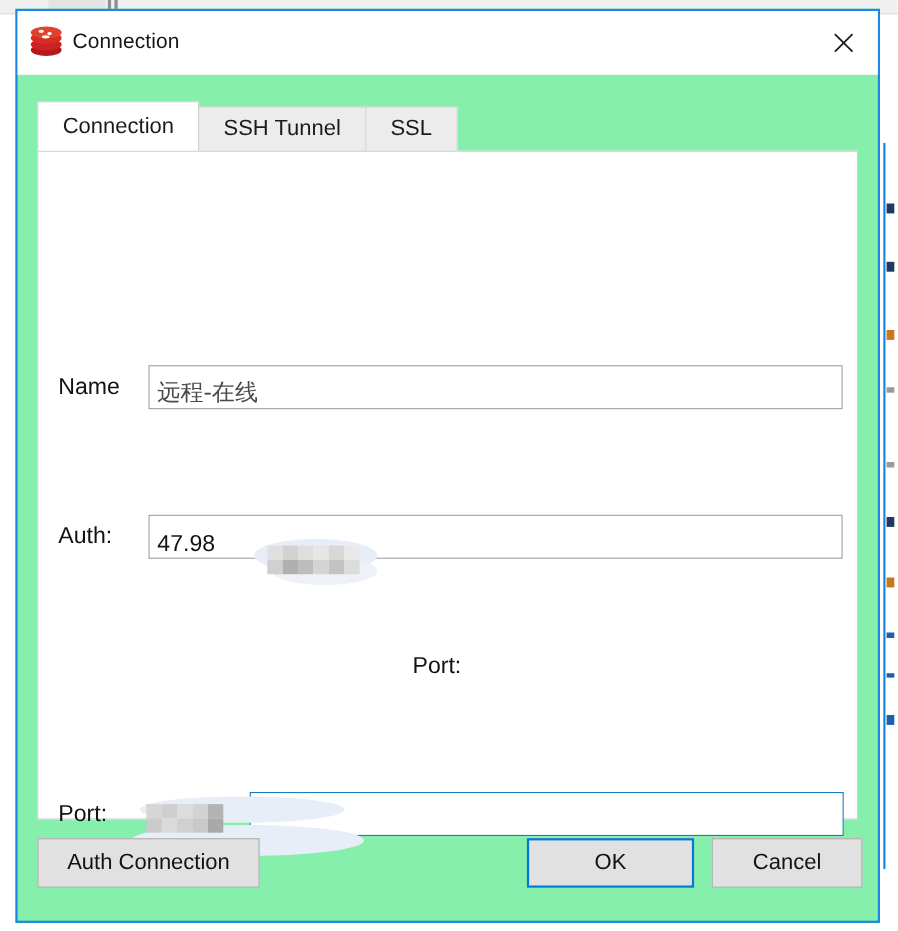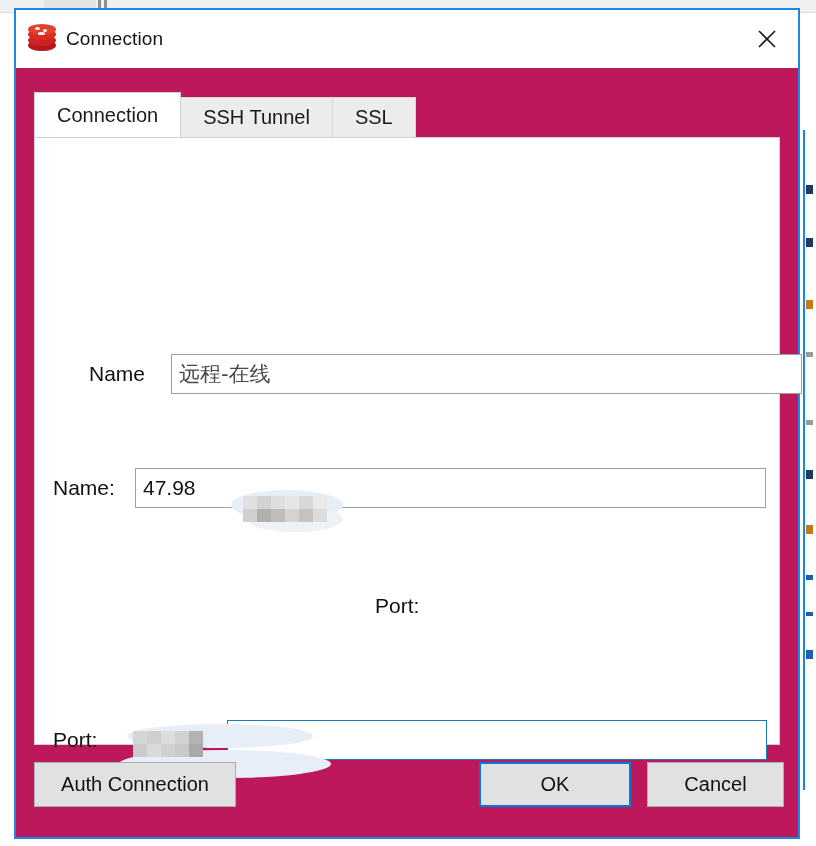--- a/index.html
+++ b/index.html
@@ -62,21 +62,21 @@
   }
 
   
   #dialog {
     position: absolute;
     left: 14px; top: 8px;
     width: 786px;
     height: 831px;
     box-sizing: border-box;
     border: 2px solid #1b87e8;
-    background: #be185d;
+    background: #86efac;
     display: flex;
     flex-direction: column;
   }
 
   
   .titlebar {
     height: 58px;
     background: #ffffff;
     display: flex;
     align-items: center;
@@ -176,21 +176,21 @@
   }
 
   .form-row {
     position: absolute;
     left: 0;
     width: 100%;
     height: 40px;
     display: flex;
     align-items: center;
   }
-  .form-row.r-name { top: 216px; padding-left: 36px; }
+  .form-row.r-name { top: 194px; }
   .form-row.r-host { top: 330px; }
   .form-row.r-port { top: 456px; flex-direction: column; }
   .form-row.r-auth { top: 582px; }
 
   .field-label {
     width: 82px;
     margin-left: 18px;
     font-size: 21px;
     color: #111111;
     flex: none;
@@ -202,21 +202,21 @@
     background: #ffffff;
     border: 1px solid #a0a0a0;
     font-size: 21px;
     color: #111111;
     display: flex;
     align-items: center;
     padding-left: 7px;
     position: relative;
     overflow: hidden;
   }
-  .field-input.w-main { width: 631px; }
+  .field-input.w-main { width: 631px; align-items: flex-end; }
   .field-input.placeholderish { color: #4a4a4a; font-family: "DejaVu Sans", sans-serif; }
   .field-input.focused {
     border: 1px solid #1a7bb9;
     width: 540px;
   }
   .field-input.spin { padding-right: 30px; }
 
   .spinner {
     position: absolute;
     right: 2px;
@@ -351,21 +351,21 @@
   <div class="panel">
 
     <div class="form-row r-name">
       <div class="field-label">Name</div>
       <div class="field-input w-main placeholderish">
         <span>远程-在线</span>
       </div>
     </div>
 
     <div class="form-row r-host">
-      <div class="field-label">Name:</div>
+      <div class="field-label">Auth:</div>
       <div class="field-input w-main">
         <span>47.98</span>
       </div>
     </div>
     <div class="redact-smudge" style="left:196px; top:352px; width:112px; height:30px;"></div>
     <div class="redact-smudge" style="left:212px; top:368px; width:96px; height:26px; background:#eef1f5;"></div>
     <div class="redact-mosaic" style="left:208px; top:358px;">
       <div class="mos-row">
         <div class="mos" style="background:#e0e0e0"></div>
         <div class="mos" style="background:#d2d2d2"></div>

